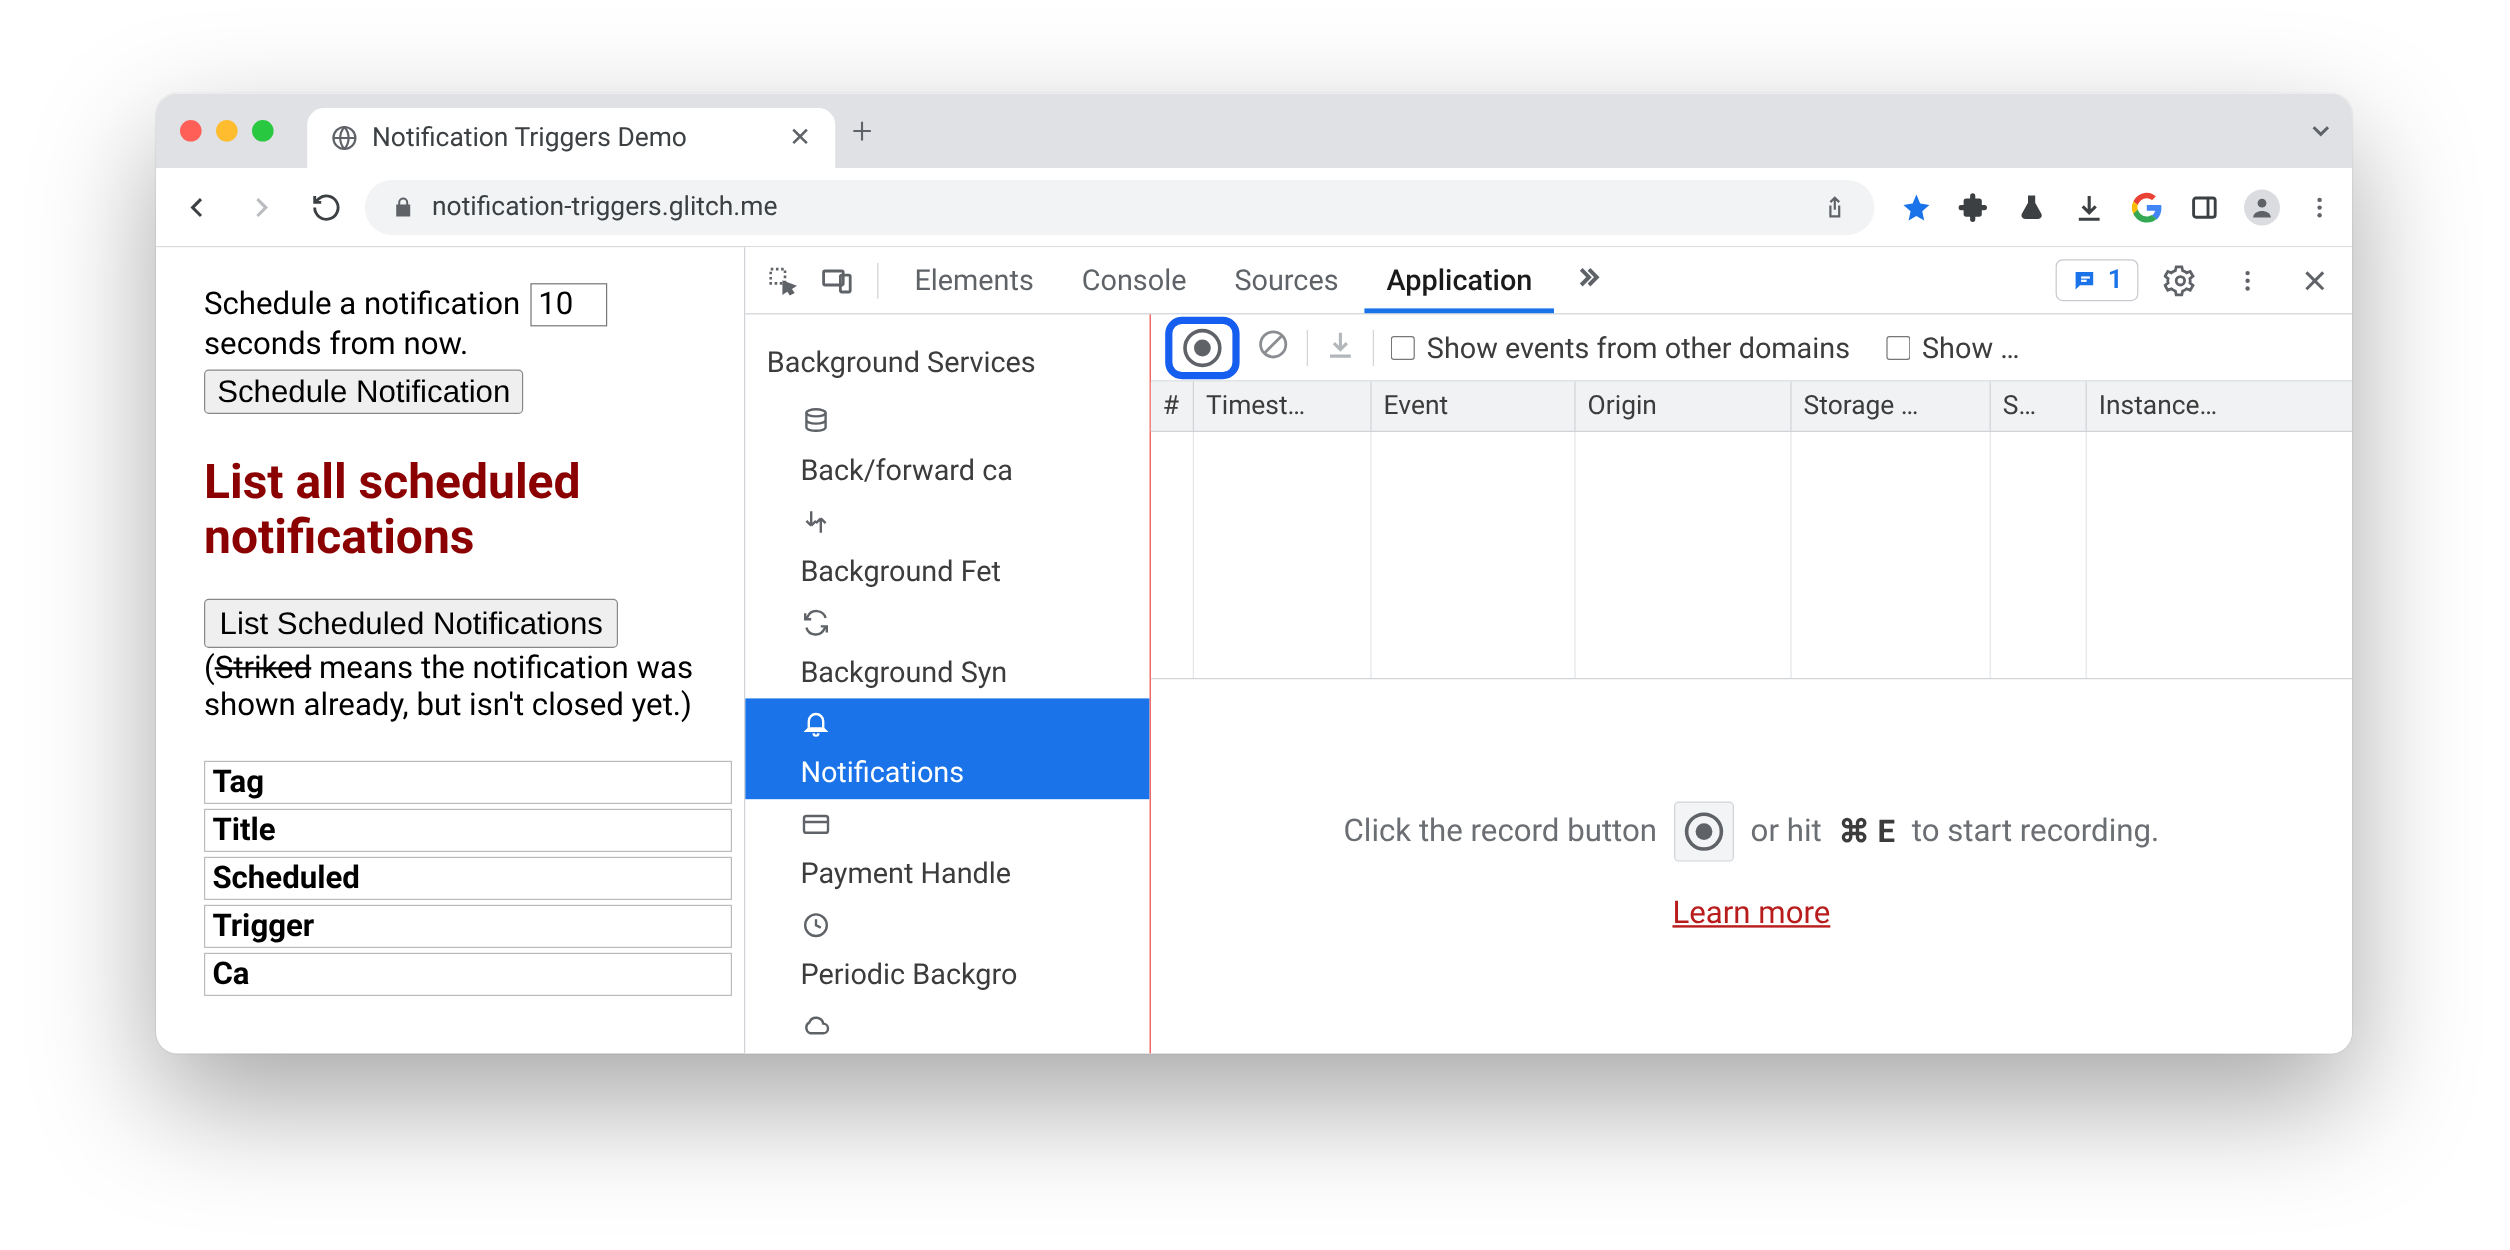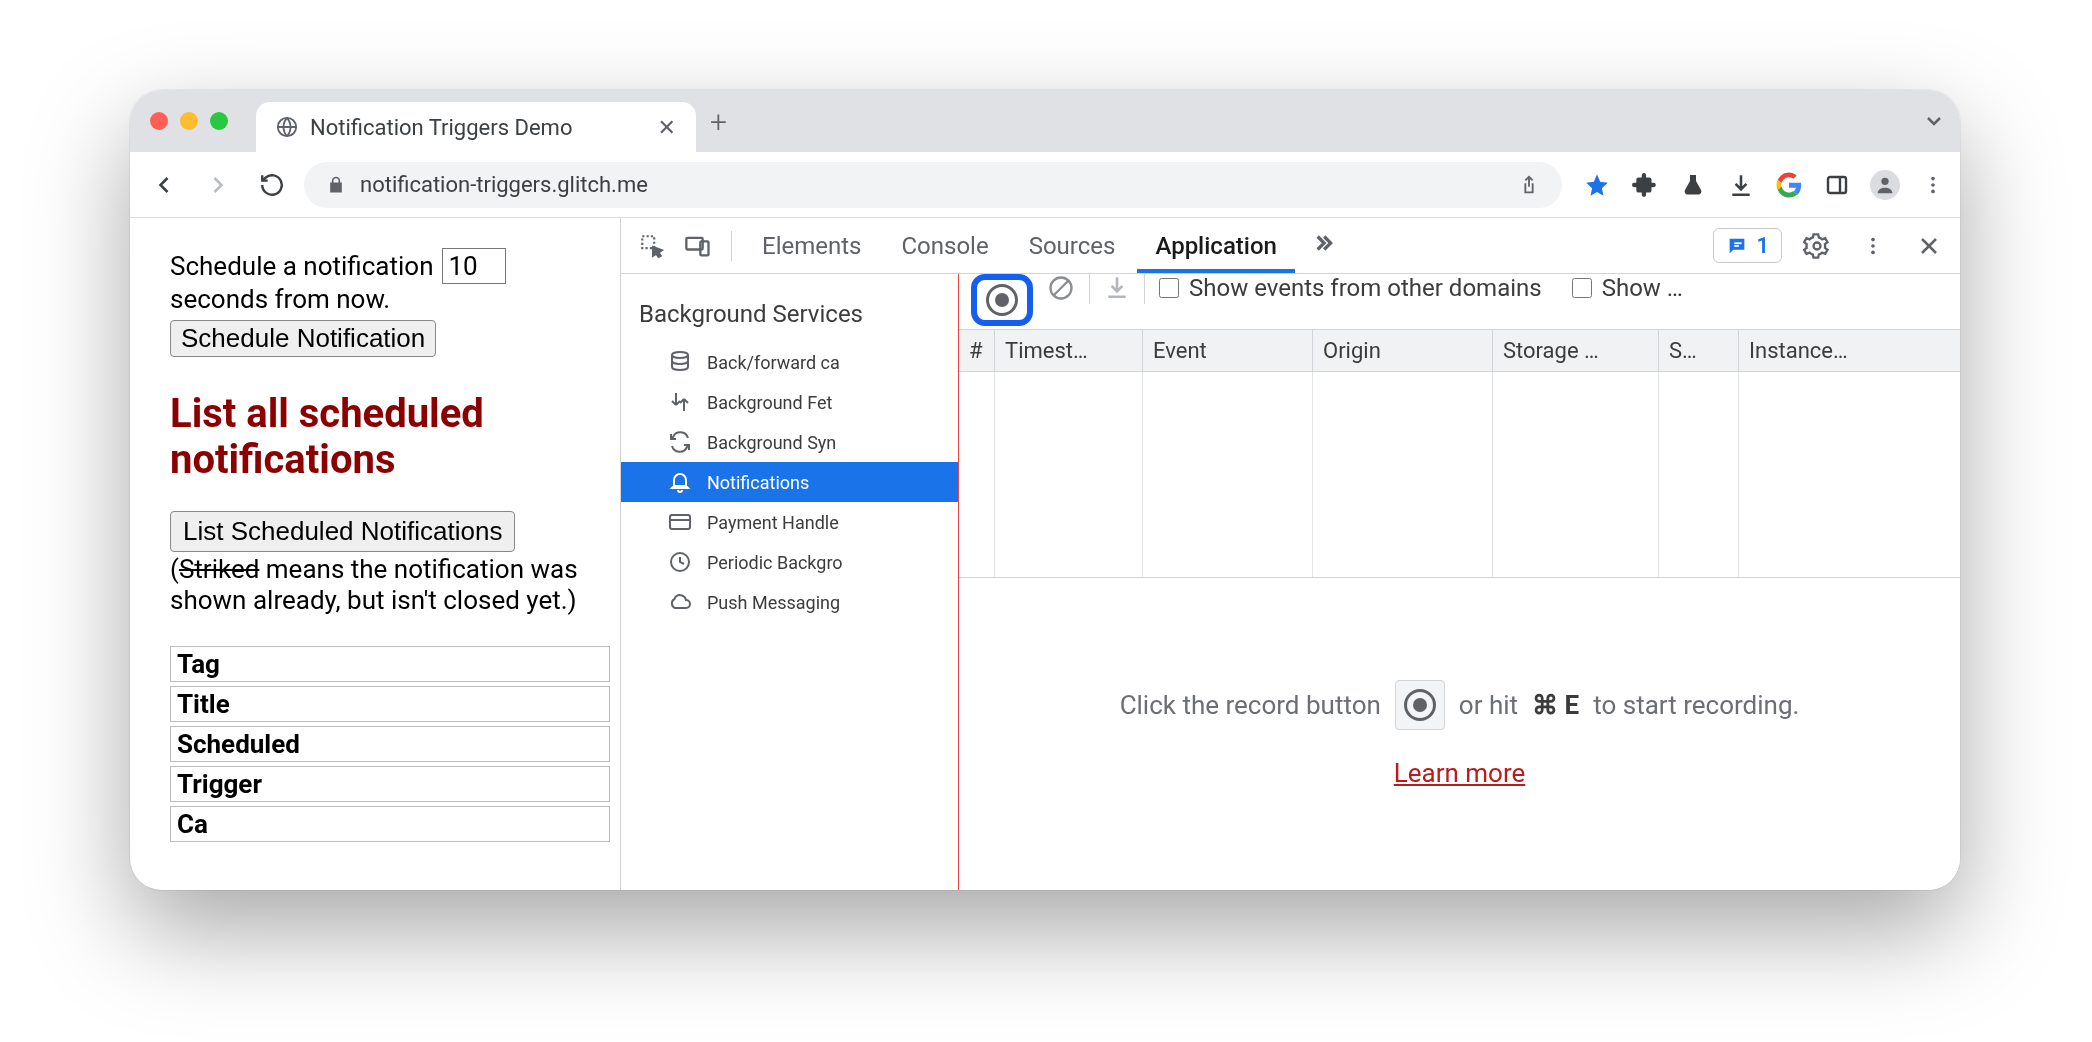--- a/index.html
+++ b/index.html
@@ -9,24 +9,23 @@
     width: 2092px;
     height: 1042px;
     position: relative;
     overflow: hidden;
   }
   .stage {
     position: absolute;
     left: 130px; top: 78px;
     width: 1830px; height: 800px;
     background: #fff;
-    border-radius: 32px;
+    border-radius: 18px;
     box-shadow: 0 40px 100px rgba(0,0,0,.35), 0 0 0 1px rgba(0,0,0,.05);
     overflow: hidden;
-    margin-top: 12px;
   }
   
   .tabstrip {
     height: 62px;
     background: #dfe1e4;
     display: flex;
     align-items: center;
     padding: 0 14px;
   }
   .traffic { display:flex; gap:12px; margin-right: 28px; padding-left: 6px;}
@@ -127,32 +126,33 @@
   }
   .dt-content{flex:1;display:flex;min-height:0;}
   .dt-sidebar{
     width:338px;border-right:1px solid #ef4444;
     overflow:hidden;
     padding-top:22px;
   }
   .dt-sidebar .cat{padding:4px 18px; color:#3c3c3c; font-size:24px;}
   .dt-sidebar ul{list-style:none; margin-top:10px;}
   .dt-sidebar li{
-    display:flex;align-items:center;gap:14px;
-    padding:8px 12px 8px 46px; font-size:18px;color:#3c3c3c;
+    display:flex;align-items:flex-start;gap:14px;
+    padding:8px 12px 8px 46px; font-size:24px;color:#3c3c3c;
     white-space:nowrap;
+    flex-direction:column;
   }
   .dt-sidebar li.sel{ background:#1a73e8; color:#fff;}
   .dt-sidebar li .sico{width:26px;flex:0 0 26px;color:#5f6368;display:flex;align-items:center;justify-content:center;}
   .dt-sidebar li.sel .sico{color:#fff;}
 
   .dt-main{flex:1;display:flex;flex-direction:column;min-width:0;}
   .dt-toolbar{
     height:56px;border-bottom:1px solid #d0d3d7;
-    display:flex;align-items:flex-start; gap:14px;
+    display:flex;align-items:center; gap:14px;
     padding:0 16px;
   }
   .recwrap{
     width:62px;height:52px;border:6px solid #155eef;border-radius:14px;
     display:flex;align-items:center;justify-content:center;
     margin-left:-4px;
   }
   .recdot{width:32px;height:32px;border:3px solid #5f6368;border-radius:50%;display:flex;align-items:center;justify-content:center;}
   .recdot::after{content:"";width:14px;height:14px;background:#5f6368;border-radius:50%;}
   .clr{color:#8a8d91;}

